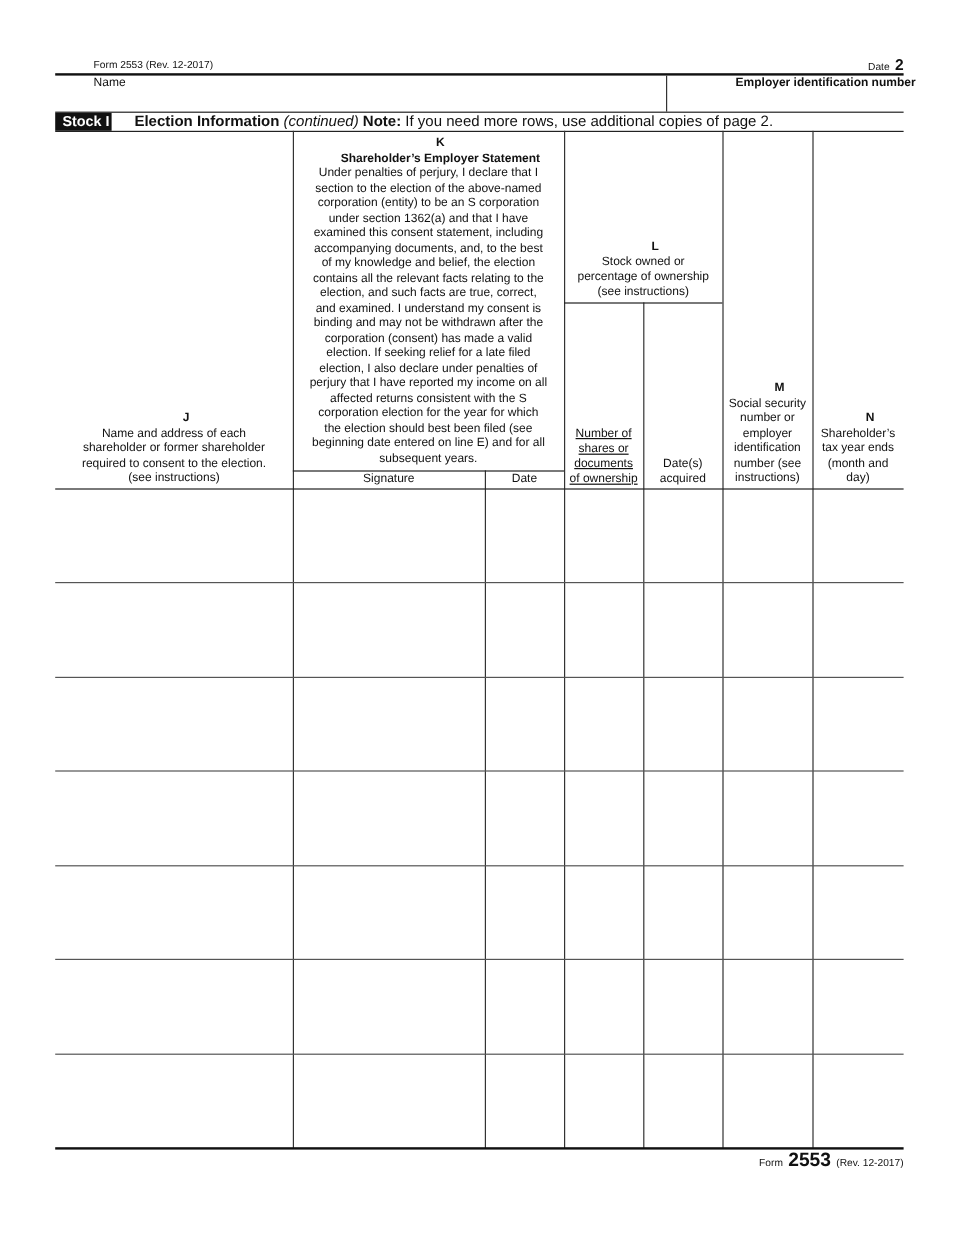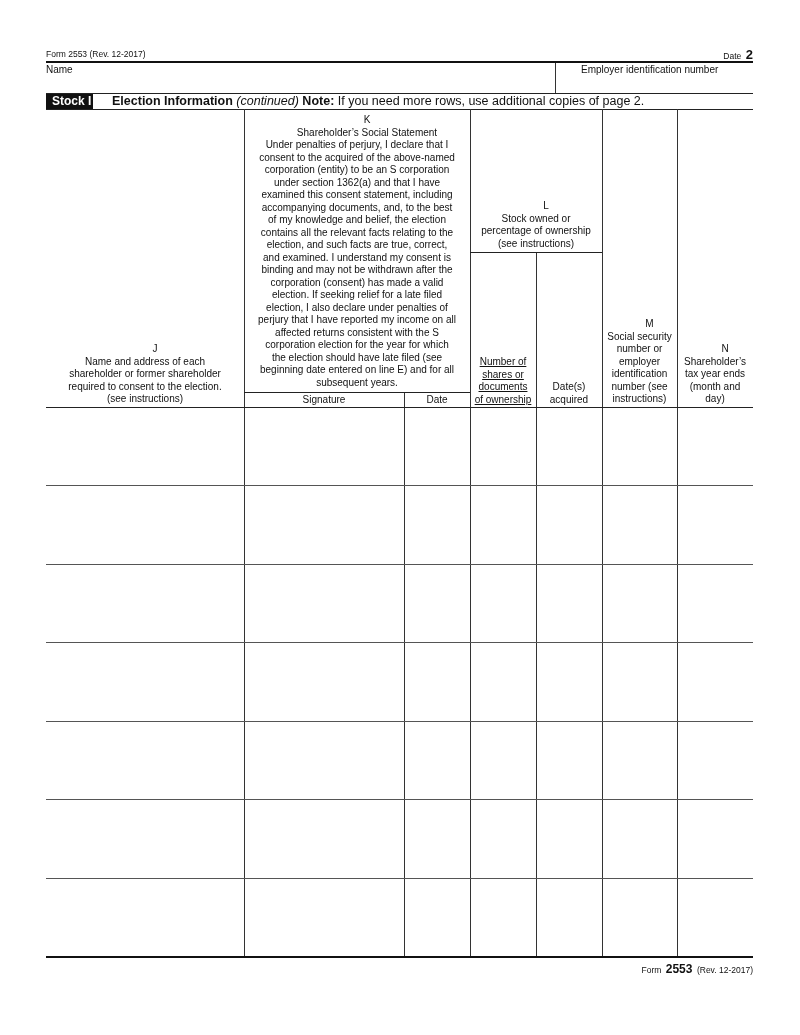--- a/index.html
+++ b/index.html
@@ -1,24 +1,24 @@
 <!DOCTYPE html>
 <html><head>
 <meta charset="utf-8">
 <style>
   html, body { margin: 0; padding: 0; background: #ffffff; }
   body { width: 800px; height: 1035px; position: relative; overflow: hidden;
          font-family: "Liberation Sans", sans-serif; color: #111; }
-  .abs { position: absolute; }
+  .abs { position: absolute; margin-left: 32px; }
   .hline { position: absolute; background: #222; height: 1px; }
   .vline { position: absolute; background: #333; width: 1px; }
   .tiny { font-size: 8.5px; }
   .small { font-size: 10px; }
   .cell-text { position: absolute; text-align: center; font-size: 10px; line-height: 12.5px; }
-  .bold { font-weight: normal; padding-left: 20px; }
+  .bold { font-weight: bold; padding-left: 20px; }
   .part-tag { position: absolute; left: 46px; top: 94px; width: 47px; height: 15px;
               background: #111; color: #fff; font-weight: bold; font-size: 12px;
               line-height: 15px; padding-left: 6px; box-sizing: border-box; }
   .part-title { position: absolute; left: 112px; top: 94px; font-size: 12.5px; line-height: 15px; white-space: nowrap; }
   .entry { position: absolute; }
 </style>
 </head>
 <body>
 
 <div class="abs tiny" style="left:46px;top:49px;">Form 2553 (Rev. 12-2017)</div>
@@ -59,40 +59,40 @@
 <div class="cell-text" style="left:46px;top:343px;width:198px;">
   <div class="bold">J</div>
   <div>Name and address of each</div>
   <div>shareholder or former shareholder</div>
   <div>required to consent to the election.</div>
   <div>(see instructions)</div>
 </div>
 
 <div class="cell-text" style="left:244px;top:114px;width:226px;">
   <div class="bold">K</div>
-  <div class="bold">Shareholder’s Social Statement</div>
+  <div class="bold">Shareholder’s Employer Statement</div>
   <div>
     <div>Under penalties of perjury, I declare that I</div>
-    <div>consent to the acquired of the above-named</div>
+    <div>section to the election of the above-named</div>
     <div>corporation (entity) to be an S corporation</div>
     <div>under section 1362(a) and that I have</div>
     <div>examined this consent statement, including</div>
     <div>accompanying documents, and, to the best</div>
     <div>of my knowledge and belief, the election</div>
     <div>contains all the relevant facts relating to the</div>
     <div>election, and such facts are true, correct,</div>
     <div>and examined. I understand my consent is</div>
     <div>binding and may not be withdrawn after the</div>
     <div>corporation (consent) has made a valid</div>
     <div>election. If seeking relief for a late filed</div>
     <div>election, I also declare under penalties of</div>
     <div>perjury that I have reported my income on all</div>
     <div>affected returns consistent with the S</div>
     <div>corporation election for the year for which</div>
-    <div>the election should have late filed (see</div>
+    <div>the election should best been filed (see</div>
     <div>beginning date entered on line E) and for all</div>
     <div>subsequent years.</div>
   </div>
 </div>
 <div class="cell-text" style="left:244px;top:394px;width:160px;">Signature</div>
 <div class="cell-text" style="left:404px;top:394px;width:66px;">Date</div>
 
 <div class="cell-text" style="left:470px;top:200px;width:132px;">
   <div class="bold">L</div>
   <div>Stock owned or</div>
@@ -199,15 +199,15 @@
       <div class="entry small" style="left: 537px; top: 879px; width: 65px; height: 77px; padding: 2px; box-sizing: border-box;"></div>
       <div class="entry small" style="left: 603px; top: 879px; width: 74px; height: 77px; padding: 2px; box-sizing: border-box;"></div>
       <div class="entry small" style="left: 678px; top: 879px; width: 75px; height: 77px; padding: 2px; box-sizing: border-box;"></div>
     </div>
   </div>
 
 <div class="hline" style="left:46px;top:956px;width:707px;height:2px;background:#111;"></div>
 
 <div class="abs" style="right:47px;top:959px;white-space:nowrap;">
   <span class="tiny">Form</span>
-  <span style="font-weight:bold;font-size:12px;">2553</span>
+  <span style="font-weight:bold;font-size:16px;">2553</span>
   <span class="tiny">(Rev. 12-2017)</span>
 </div>
 
 </body></html>

